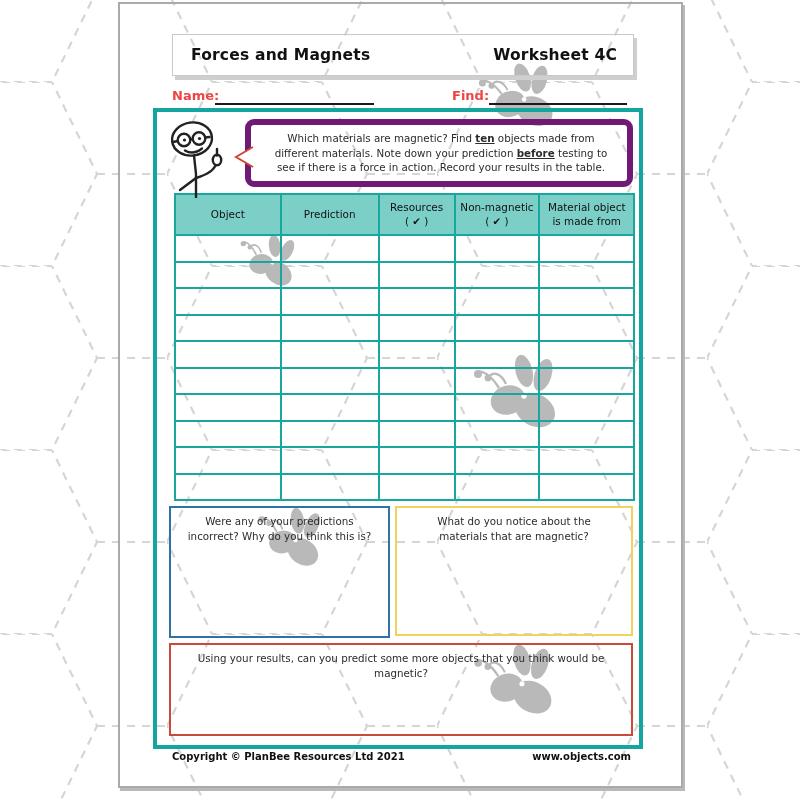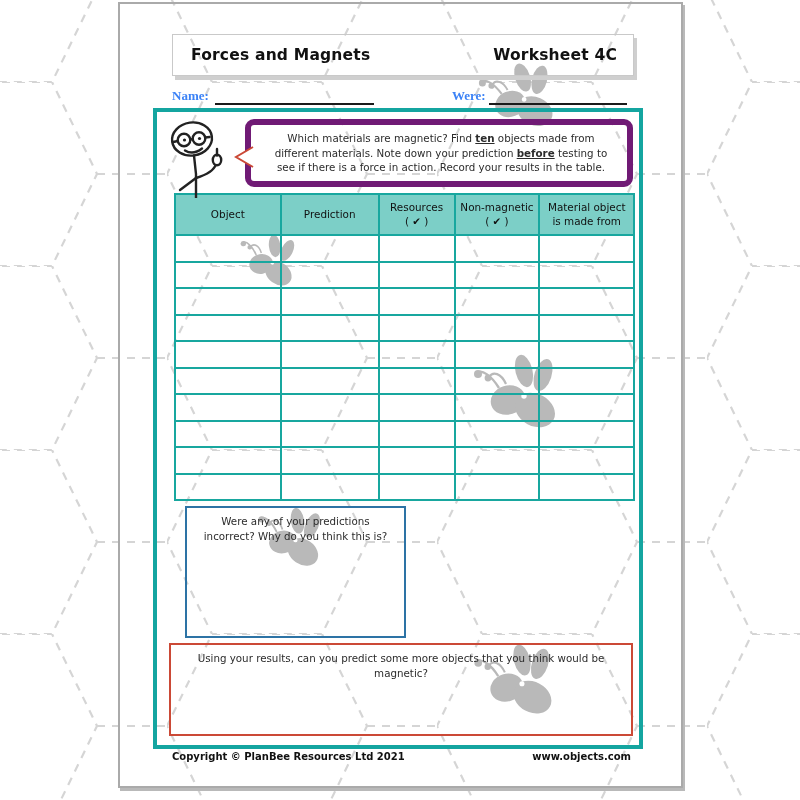--- a/index.html
+++ b/index.html
@@ -28,21 +28,21 @@
     border:1px solid #c9c9c9;
     box-shadow:3px 4px 0 #cfcfcf;
     display:flex;align-items:center;justify-content:space-between;
     padding:0 16px 0 18px;
   }
   .header-box .title, .header-box .wsnum{
     font-size:15.5px;font-weight:bold;color:#111;letter-spacing:.2px;
   }
 
   .name-label,.date-label{
-    position:absolute;top:84px;font-size:13px;font-weight:bold;color:#3b82f6;font-family:Liberation Serif, serif;
+    position:absolute;top:84px;font-size:13px;font-weight:bold;color:#ef4444;
   }
   .name-label{left:52px;}
   .date-label{left:332px;}
   .write-line{
     position:absolute;top:85px;height:16px;border-bottom:2px solid #1a1a1a;
   }
   .name-line{left:95px;width:159px;}
   .date-line{left:369px;width:138px;}
 
   .teal-frame{
@@ -77,21 +77,21 @@
   }
   table.results th .l2{display:block;}
   table.results td{height:26.5px;background:transparent;}
   .col0{width:23.0%;} .col1{width:21.4%;} .col2{width:16.5%;} .col3{width:18.5%;} .col4{width:20.6%;}
 
   .q-box{position:absolute;}
   .q-box p{
     margin:0;padding:6px 16px 0 16px;text-align:center;
     font-size:10.3px;line-height:1.45;color:#2b2b2b;
   }
-  .q-blue{left:49px;top:502px;width:221px;height:132px;border:2.5px solid #2d73a5;margin-left:16px;}
+  .q-blue{left:49px;top:502px;width:221px;height:132px;border:2.5px solid #2d73a5;}
   .q-yellow{left:275px;top:502px;width:238px;height:130px;border:2.5px solid #efd35c;}
   .q-red{left:49px;top:639px;width:464px;height:93px;border:2.5px solid #cb4936;}
 
   .footer-copyright{
     position:absolute;left:52px;top:747px;font-size:10px;font-weight:bold;color:#111;
   }
   .footer-website{
     position:absolute;right:50px;top:747px;font-size:10px;font-weight:bold;color:#111;
   }
 </style>
@@ -127,21 +127,21 @@
 
   <div class="page">
 
     <div class="header-box">
       <span class="title">Forces and Magnets</span>
       <span class="wsnum">Worksheet 4C</span>
     </div>
 
     <span class="name-label">Name:</span>
     <div class="write-line name-line"></div>
-    <span class="date-label">Were:</span>
+    <span class="date-label">Find:</span>
     <div class="write-line date-line"></div>
 
     <div class="teal-frame"></div>
 
     <svg class="mascot" width="76" height="84" viewBox="0 0 76 84">
       <g stroke="#222222" stroke-width="2.4" fill="none" stroke-linecap="round">
         <ellipse cx="34" cy="25" rx="20" ry="16.5" transform="rotate(-8 34 25)" fill="#ffffff"></ellipse>
         <circle cx="26" cy="26" r="6.3" fill="#ffffff"></circle>
         <circle cx="41" cy="24.5" r="6.3" fill="#ffffff"></circle>
         <path d="M32.2,25.6 L34.8,25"></path>
@@ -252,20 +252,23 @@
             <td></td>
             <td></td>
             <td></td>
           </tr>
         </tbody>
     </table>
 
     <div class="q-box q-blue">
       <p>Were any of your predictions incorrect? Why do you think this is?</p>
     </div>
+    <div class="q-box q-yellow">
+      <p>What do you notice about the materials that are magnetic?</p>
+    </div>
     <div class="q-box q-red">
       <p>Using your results, can you predict some more objects that you think would be magnetic?</p>
     </div>
 
     <span class="footer-copyright">Copyright © PlanBee Resources Ltd 2021</span>
     <span class="footer-website">www.objects.com</span>
 
   </div>
 </div>
 

